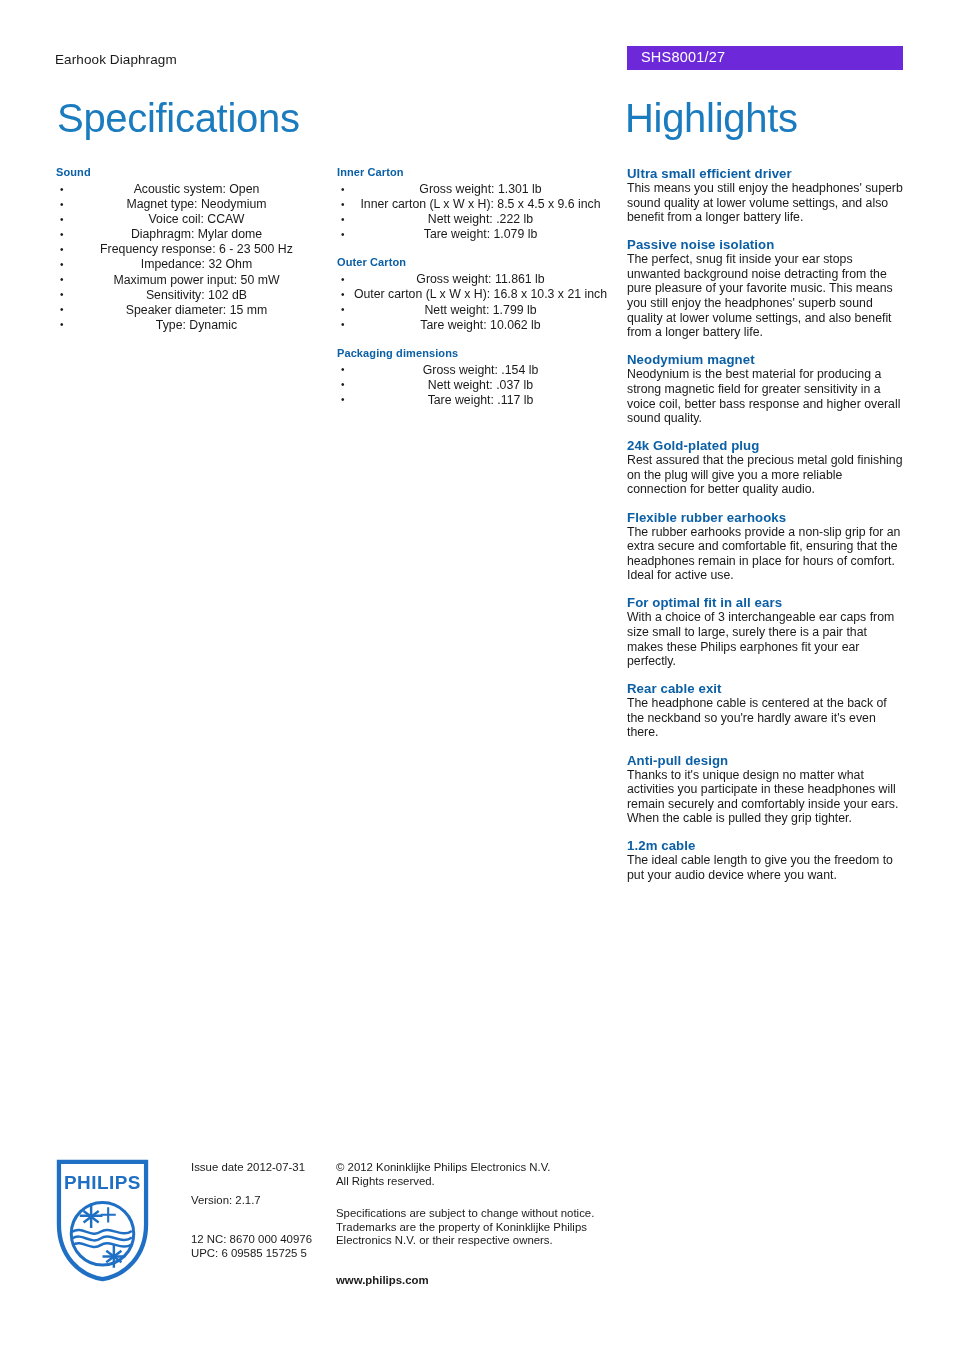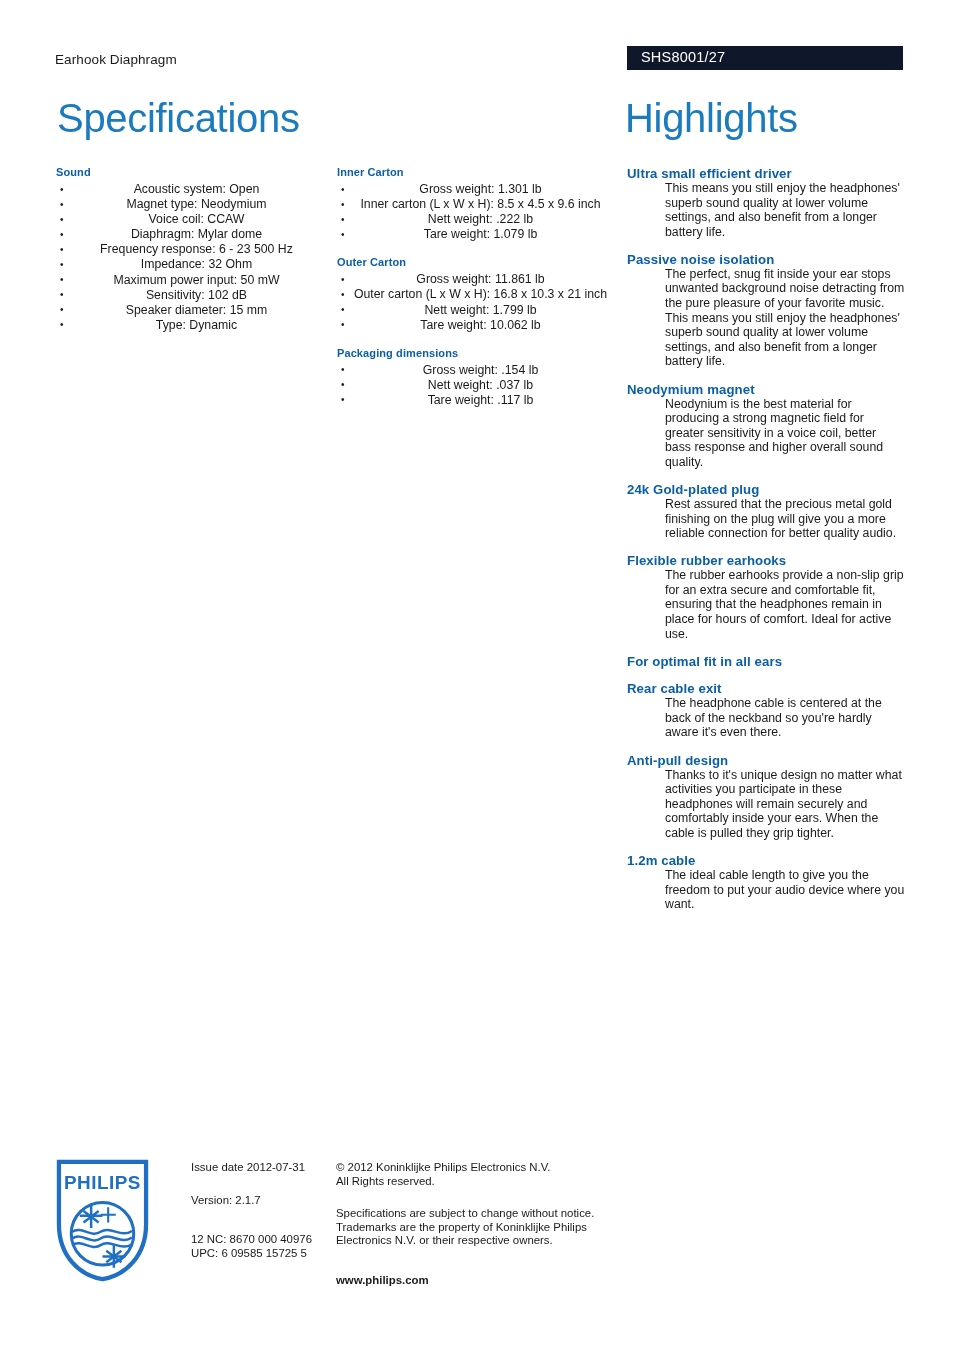--- a/index.html
+++ b/index.html
@@ -31,21 +31,21 @@
     font-size: 13.5px;
     color: #1a1a1a;
     letter-spacing: 0.1px;
   }
   .code-bar {
     position: absolute;
     left: 627px;
     top: 46px;
     width: 276px;
     height: 24px;
-    background: #0f172a;
+    background: #6d28d9;
   }
   .code-bar-text {
     position: absolute;
     left: 14px;
     top: 3px;
     color: #ffffff;
     font-size: 14.5px;
     letter-spacing: 0.2px;
   }
 
@@ -106,21 +106,20 @@
     color: #0b5fa5;
     font-weight: bold;
     font-size: 13.2px;
     margin-bottom: 0px;
     letter-spacing: 0.1px;
   }
   .hl-body {
     font-size: 12.3px;
     line-height: 14.6px;
     color: #1a1a1a;
-    margin-left: 38px;
   }
 
   
   .footer { position: absolute; left: 0; top: 1150px; width: 954px; }
   .logo-wrap {
     position: absolute;
     left: 55px;
     top: 8px;
     width: 95px;
     height: 125px;
@@ -226,20 +225,21 @@
       <div class="hl-group">
         <div class="hl-h">24k Gold-plated plug</div>
         <div class="hl-body">Rest assured that the precious metal gold finishing on the plug will give you a more reliable connection for better quality audio.</div>
       </div>
       <div class="hl-group">
         <div class="hl-h">Flexible rubber earhooks</div>
         <div class="hl-body">The rubber earhooks provide a non-slip grip for an extra secure and comfortable fit, ensuring that the headphones remain in place for hours of comfort. Ideal for active use.</div>
       </div>
       <div class="hl-group">
         <div class="hl-h">For optimal fit in all ears</div>
+        <div class="hl-body">With a choice of 3 interchangeable ear caps from size small to large, surely there is a pair that makes these Philips earphones fit your ear perfectly.</div>
       </div>
       <div class="hl-group">
         <div class="hl-h">Rear cable exit</div>
         <div class="hl-body">The headphone cable is centered at the back of the neckband so you're hardly aware it's even there.</div>
       </div>
       <div class="hl-group">
         <div class="hl-h">Anti-pull design</div>
         <div class="hl-body">Thanks to it's unique design no matter what activities you participate in these headphones will remain securely and comfortably inside your ears. When the cable is pulled they grip tighter.</div>
       </div>
       <div class="hl-group">

